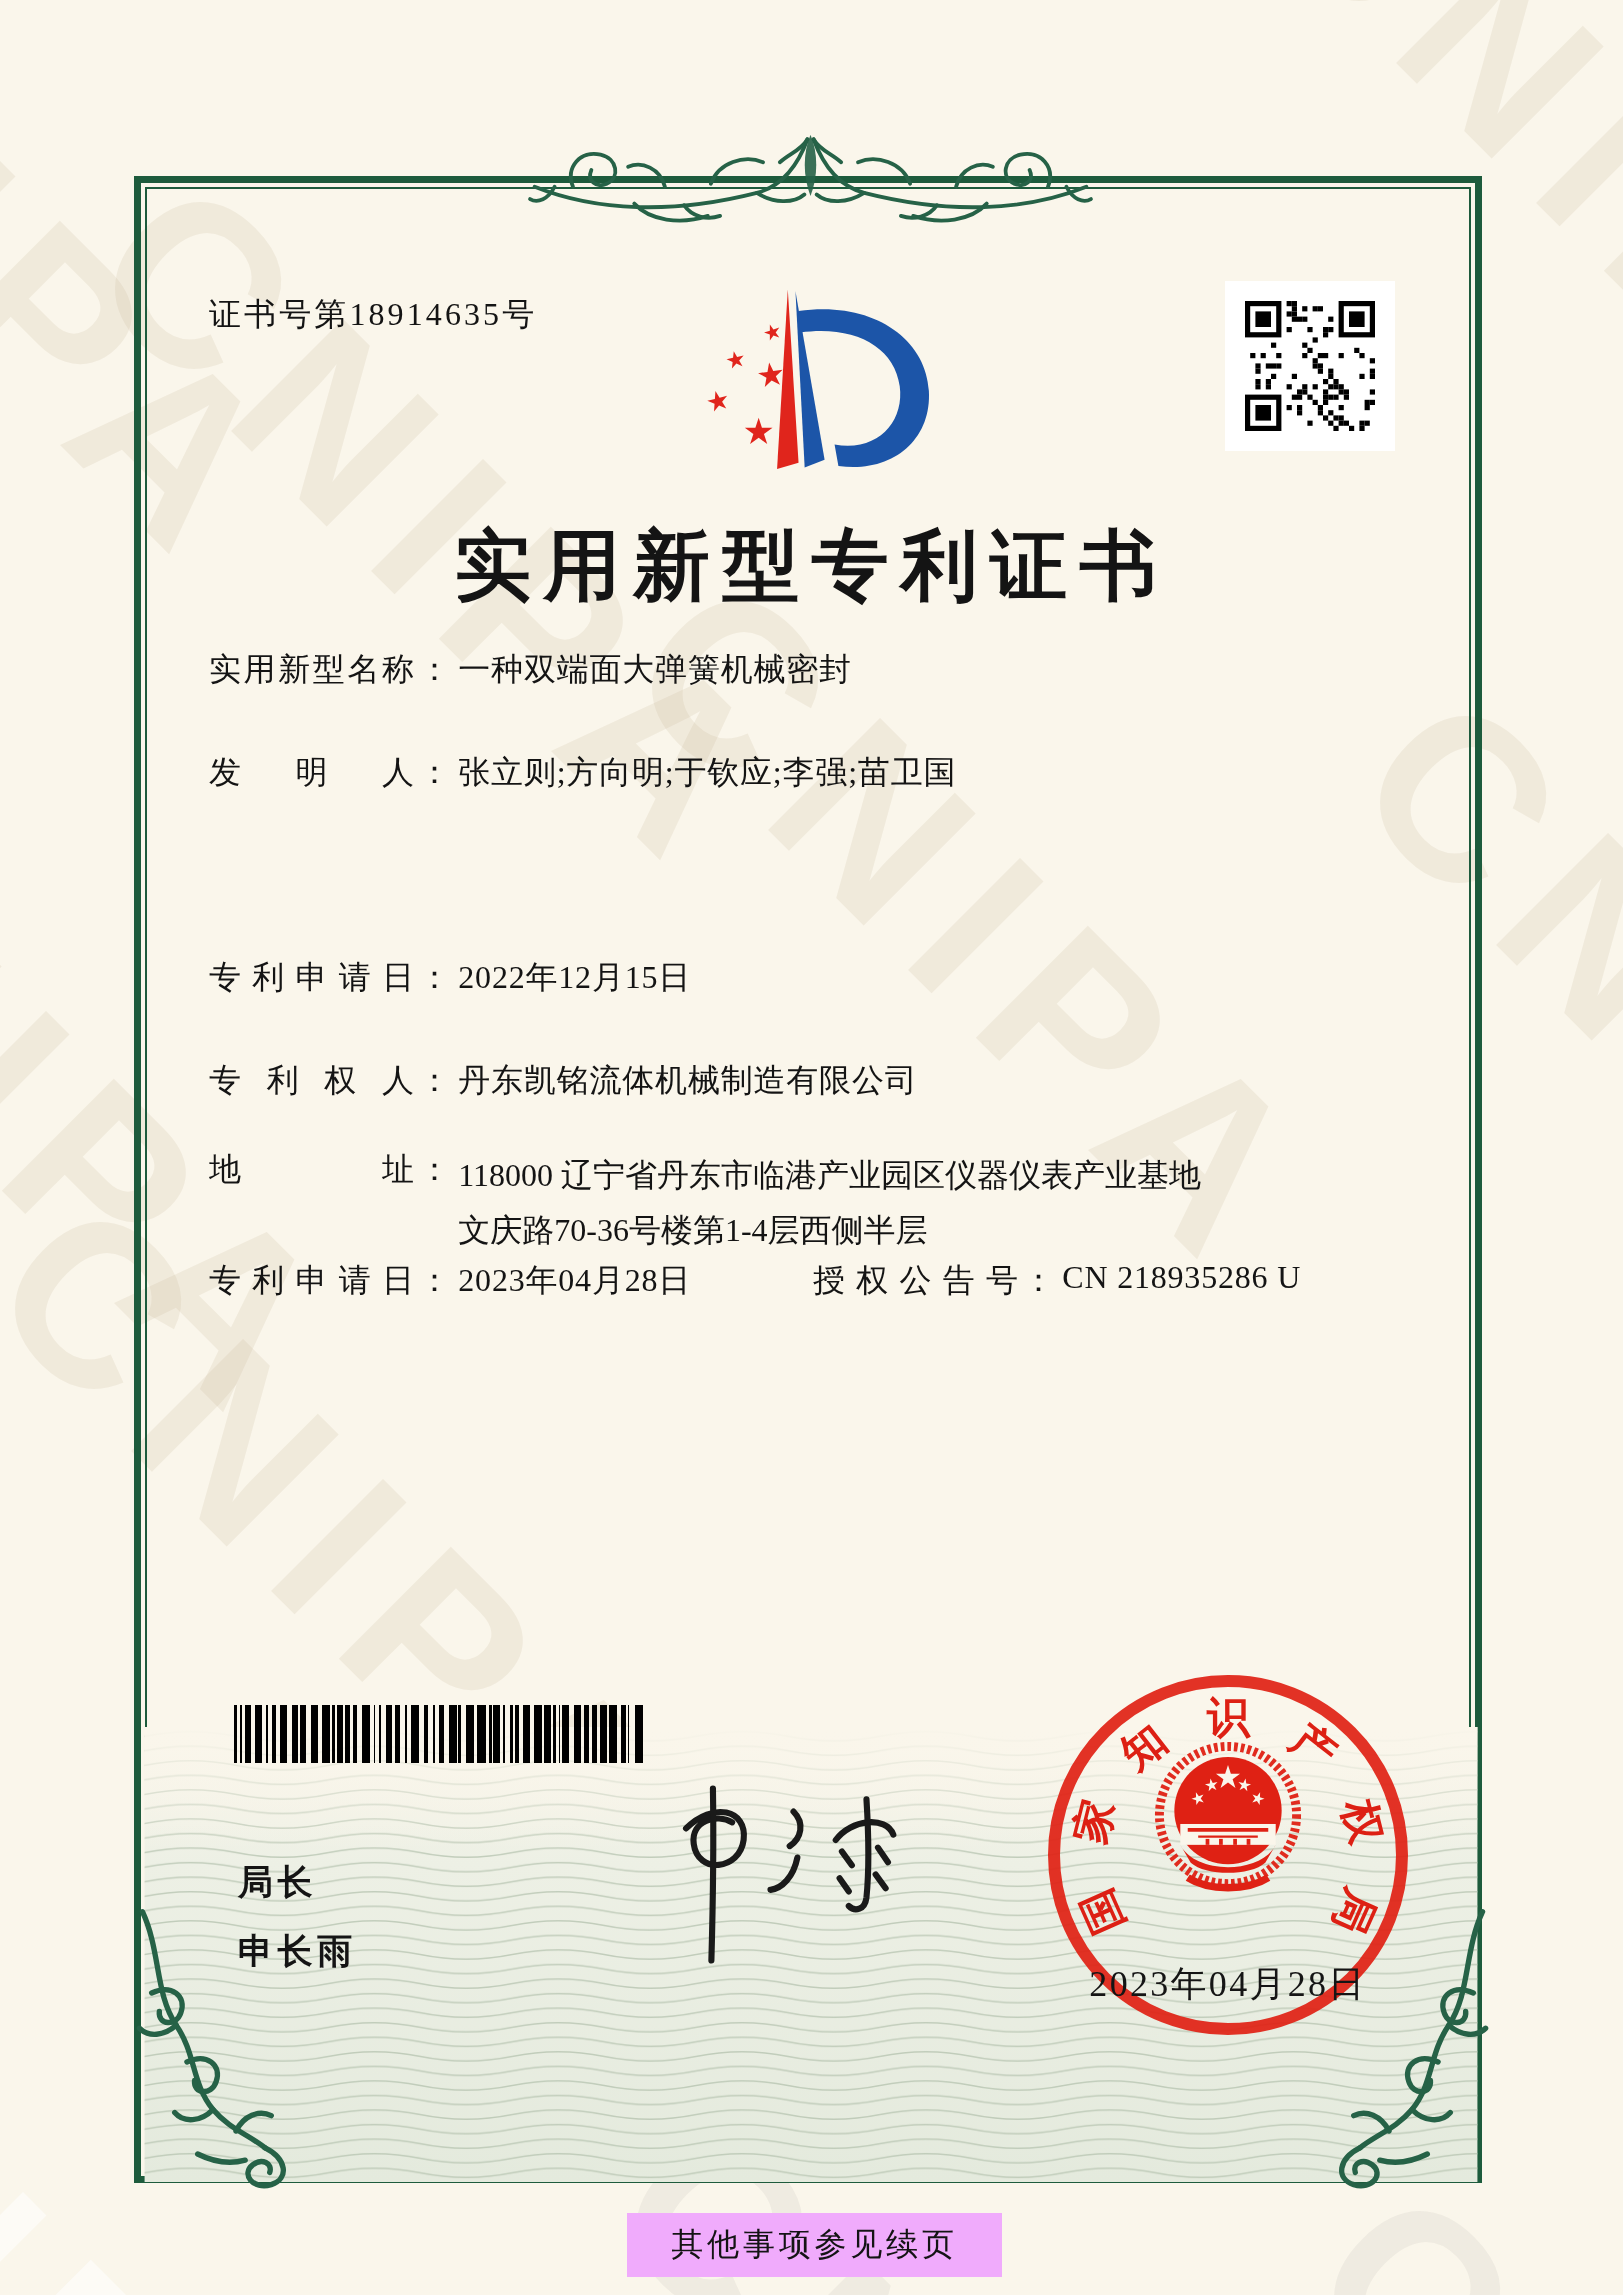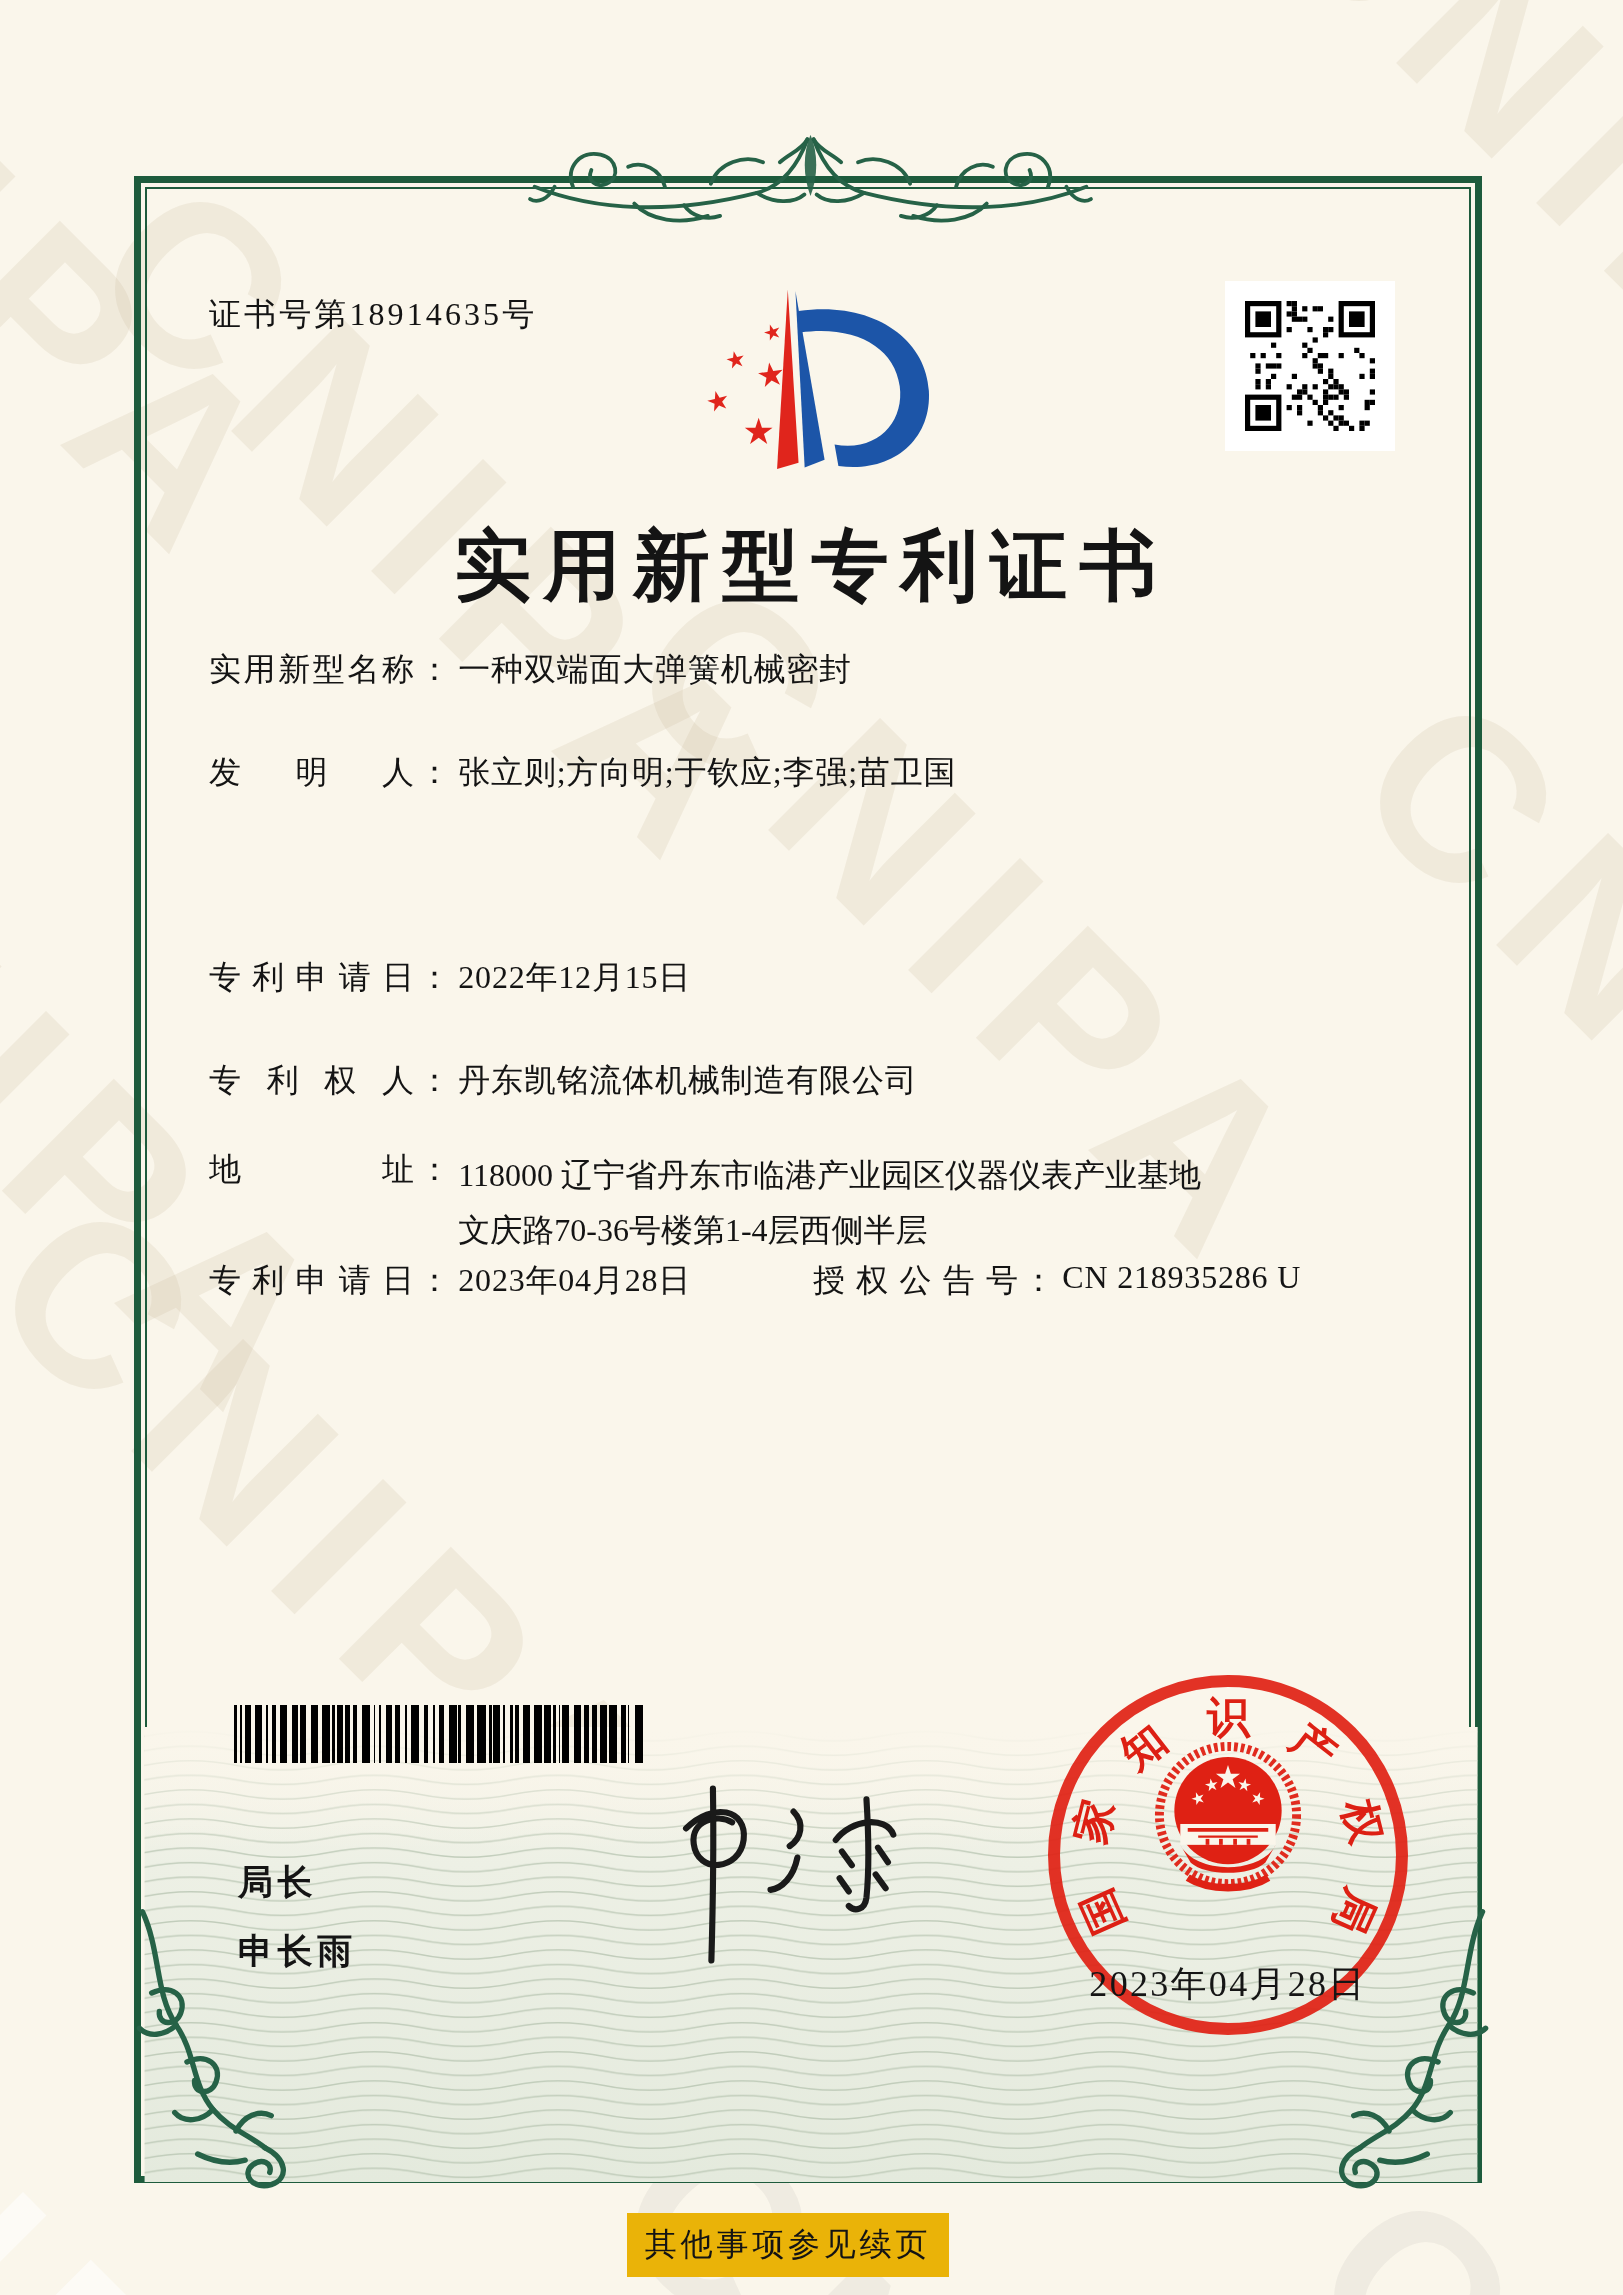--- a/index.html
+++ b/index.html
@@ -58,21 +58,21 @@
   .seal{position:absolute;left:1048px;top:1675px;width:360px;height:360px;}
   .seal-ring{position:absolute;left:0;top:0;right:0;bottom:0;border:12.3px solid rgba(223,33,20,0.92);
              border-radius:50%;}
   .seal-char{position:absolute;width:49px;height:49px;line-height:49px;text-align:center;
              font-size:43px;font-weight:bold;color:#dd2014;}
   .seal-emblem{position:absolute;left:98px;top:54px;}
   .seal-date{position:absolute;left:0;right:0;top:285px;text-align:center;font-size:36px;
              color:#151515;letter-spacing:2.3px;white-space:nowrap;}
   
   .page-num{position:absolute;left:0;top:2072px;width:1553px;text-align:center;font-size:26px;letter-spacing:1.5px;}
-  .note{position:absolute;left:627px;top:2213px;width:322px;height:64px;background:#eab308;
+  .note{position:absolute;left:627px;top:2213px;width:375px;height:64px;background:#f0abfc;
         display:flex;align-items:center;justify-content:center;font-size:32px;letter-spacing:3.8px;}
 </style>
 </head>
 <body>
 
 <div class="page">
 
   <div class="wm" style="left:-261px;top:-176px;">CNIPA</div>
   <div class="wm" style="left:1395px;top:-238px;">CNIPA</div>
   <div class="wm" style="left:230px;top:130px;">CNIPA</div>

